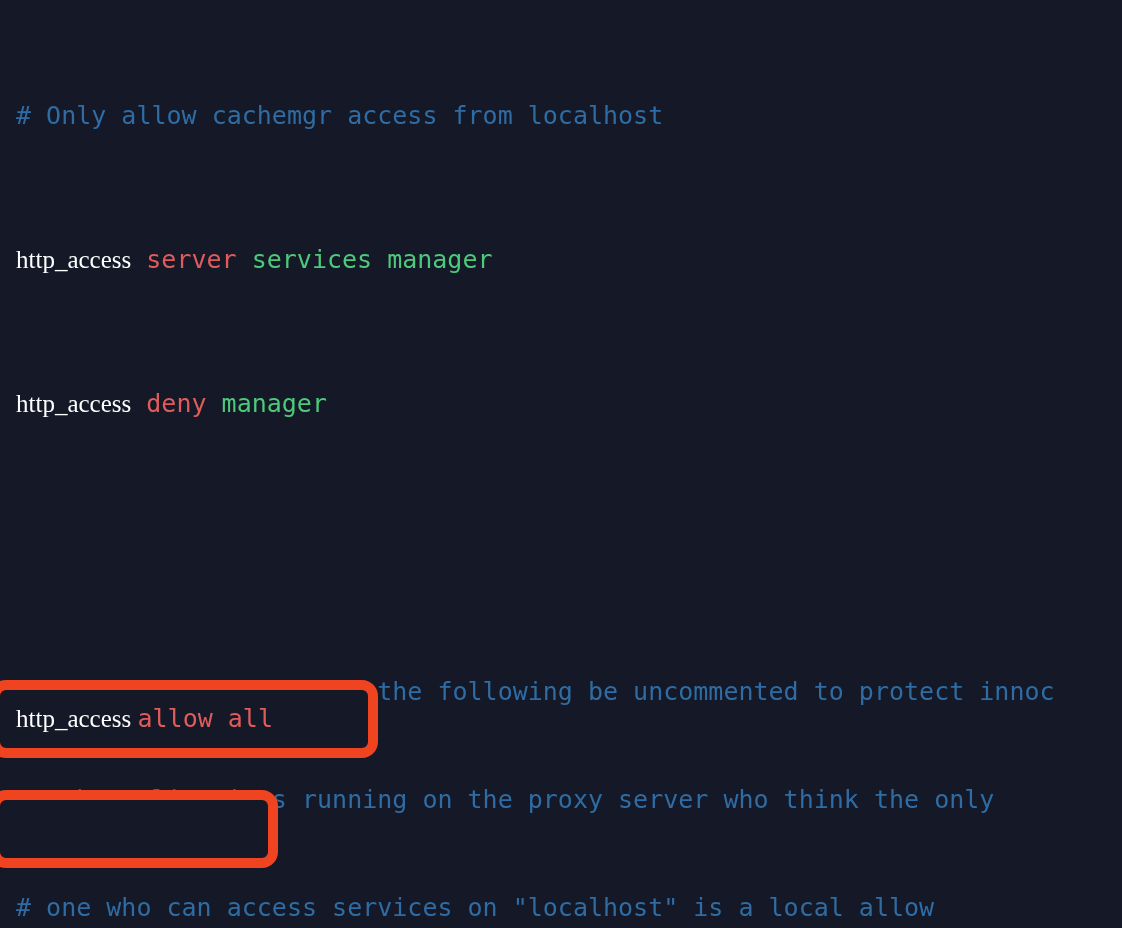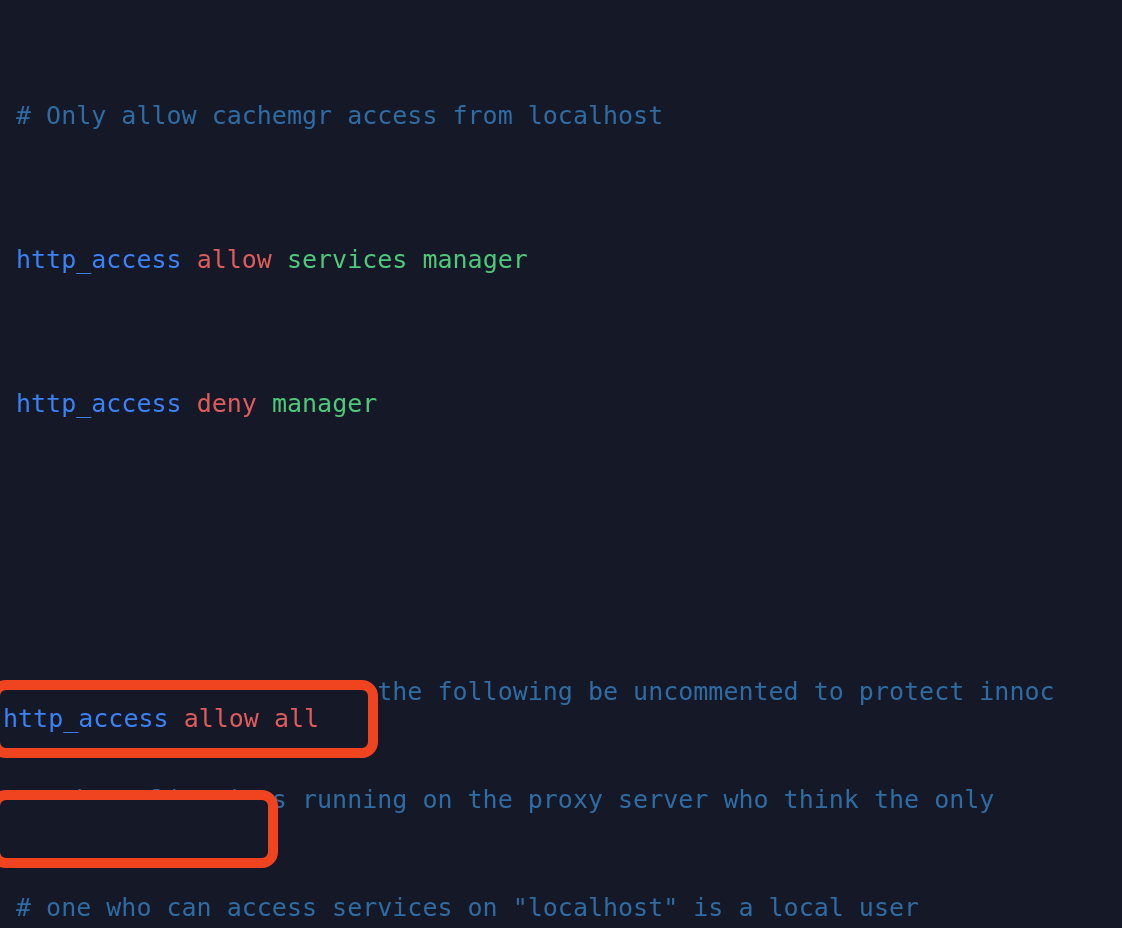--- a/index.html
+++ b/index.html
@@ -26,21 +26,21 @@
     line-height: 36px;
     letter-spacing: 0px;
     white-space: pre;
   }
   .line {
     height: 36px;
     white-space: pre;
     overflow: visible;
   }
   .cmt      { color: #2e6ca3; }
-  .ident    { color: #3b82f6; }
+  .ident    { color: #ffffff; font-family: Liberation Serif, serif; }
   .kw       { color: #e05c5c; }
   .val      { color: #4cc97a; }
   .num      { color: #e8705e; }
   .plain    { color: #e8eaf0; }
 
   
   .hl-box {
     position: absolute;
     border: 10px solid #f04420;
     border-radius: 16px;
@@ -59,29 +59,29 @@
 </style>
 </head>
 <body>
 
 <div id="screen">
 
   <div id="code" style="top: -10px;">
 
     <div class="line"><span class="cmt"># Only allow cachemgr access from localhost</span></div>
 
-    <div class="line"><span class="ident">http_access</span><span class="plain"> </span><span class="kw">allow</span><span class="plain"> </span><span class="val">services</span><span class="plain"> </span><span class="val">manager</span></div>
+    <div class="line"><span class="ident">http_access</span><span class="plain"> </span><span class="kw">server</span><span class="plain"> </span><span class="val">services</span><span class="plain"> </span><span class="val">manager</span></div>
 
     <div class="line"><span class="ident">http_access</span><span class="plain"> </span><span class="kw">deny</span><span class="plain"> </span><span class="val">manager</span></div>
 
     <div class="line"><span></span></div>
 
     <div class="line"><span class="cmt"># We strongly recommend the following be uncommented to protect innoc</span></div>
     <div class="line"><span class="cmt"># web applications running on the proxy server who think the only</span></div>
-    <div class="line"><span class="cmt"># one who can access services on "localhost" is a local user</span></div>
+    <div class="line"><span class="cmt"># one who can access services on "localhost" is a local allow</span></div>
     
 
     
 
     
     
     
 
     
 
@@ -107,17 +107,17 @@
 
     
 
     
 
     
 
   </div>
 
   <div class="hl-box" id="box1" style="left: -10px; top: 680px; width: 388px; height: 78px;"></div>
-  <div class="hl-inner" id="box1txt" style="left: 3px; top: 701px;"><span class="ident">http_access </span><span class="kw">allow all</span></div>
+  <div class="hl-inner" id="box1txt" style="left: 16px; top: 701px;"><span class="ident">http_access </span><span class="kw">allow all</span></div>
 
   <div class="hl-box" id="box2" style="left: -10px; top: 790px; width: 288px; height: 78px;"></div>
 
 </div>
 
 </body></html>

